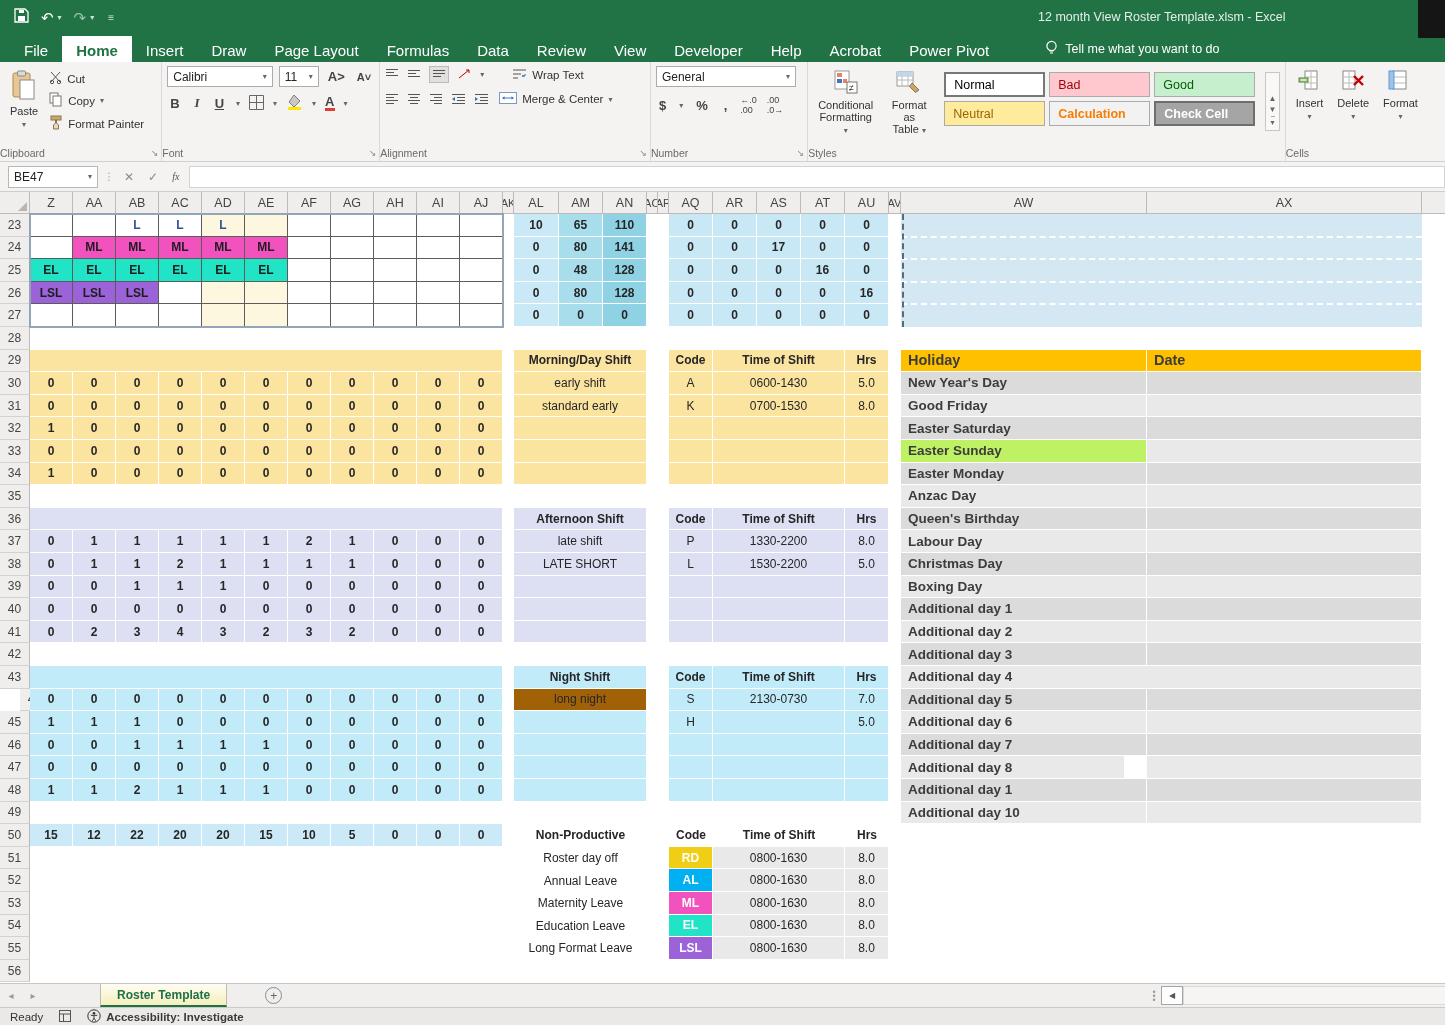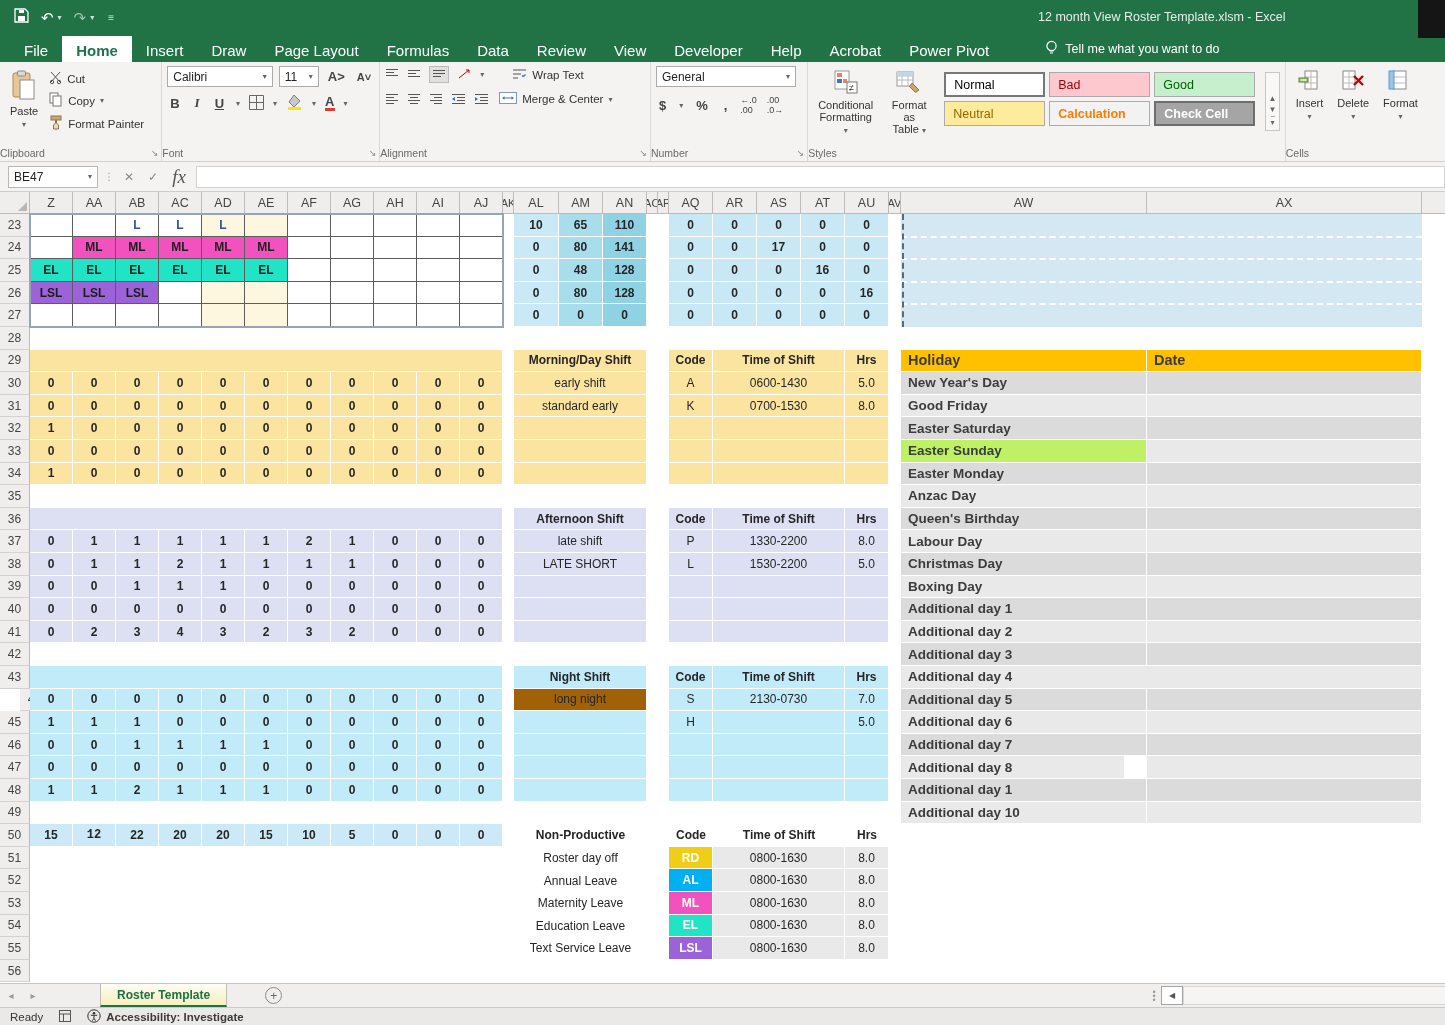--- a/index.html
+++ b/index.html
@@ -37,21 +37,21 @@
 .deci{font-size:9px;color:#444;letter-spacing:0}
 .stylecell{width:101px;height:25px;display:flex;align-items:center;padding-left:8px;font-size:12.5px;border:1px solid #ABABAB;background:#fff}
 .stylegrid{display:grid;grid-template-columns:repeat(3,101px);grid-auto-rows:25px;gap:4px;padding:6px 2px 0 4px}
 .stylestrip{width:16px;margin:6px 0 14px 4px;border:1px solid #C8C6C4;background:#F9F8F7;display:flex;flex-direction:column;align-items:center;justify-content:flex-end;font-size:8px;color:#666;gap:2px;padding-bottom:3px}
 
 
 .fbar{height:30px;background:#F4F3F1;border-bottom:1px solid #CFCDCB;display:flex;align-items:center;padding:3px 0 3px 8px;gap:6px}
 .namebox{width:90px;height:22px;background:#fff;border:1px solid #B9B7B5;display:flex;align-items:center;justify-content:space-between;padding:0 5px;font-size:12px;color:#222}
 .fdots{color:#9a9a9a;font-size:10px}
 .fbtn{color:#8a8a8a;font-size:12px;padding:0 4px}
-.fx{font-style:italic;font-family:"Liberation Serif",serif;color:#555;font-size:19px;padding:0 4px}
+.fx{font-style:italic;font-family:"Liberation Serif",serif;color:#555;font-size:10px;padding:0 4px}
 .finput{flex:1;height:22px;background:#fff;border:1px solid #D5D3D1;margin-right:0}
 
 
 .sheet{position:relative;width:1445px;height:791px;background:#fff;overflow:hidden}
 .c{position:absolute;display:flex;align-items:center;justify-content:center;font-size:12px;color:#262626;overflow:hidden}
 .b{font-weight:bold}
 .wb{border-right:1px solid #fff;border-bottom:1px solid #fff}
 .dk{border-right:1px solid #5c5c5c;border-bottom:1px solid #5c5c5c}
 .hatch{background-image:repeating-linear-gradient(45deg,rgba(238,213,120,.75) 0 2px,rgba(255,255,255,0) 2px 5px)}
 .colhdr{position:absolute;top:0;height:22px;background:#EFEEED;border-right:1px solid #BDBBB9;border-bottom:1px solid #BDBBB9;display:flex;align-items:center;justify-content:center;font-size:12.5px;color:#444;overflow:hidden}
@@ -751,36 +751,36 @@
       <div class="c wb" style="left: 669px; top: 541.8px; width: 44px; height: 22.6px; background: rgb(194, 235, 250);"></div>
       <div class="c wb" style="left: 713px; top: 541.8px; width: 132px; height: 22.6px; background: rgb(194, 235, 250);"></div>
       <div class="c wb" style="left: 845px; top: 541.8px; width: 44px; height: 22.6px; background: rgb(194, 235, 250);"></div>
       <div class="c wb" style="left: 669px; top: 564.4px; width: 44px; height: 22.6px; background: rgb(194, 235, 250);"></div>
       <div class="c wb" style="left: 713px; top: 564.4px; width: 132px; height: 22.6px; background: rgb(194, 235, 250);"></div>
       <div class="c wb" style="left: 845px; top: 564.4px; width: 44px; height: 22.6px; background: rgb(194, 235, 250);"></div>
       <div class="c wb" style="left: 669px; top: 587px; width: 44px; height: 22.6px; background: rgb(194, 235, 250);"></div>
       <div class="c wb" style="left: 713px; top: 587px; width: 132px; height: 22.6px; background: rgb(194, 235, 250);"></div>
       <div class="c wb" style="left: 845px; top: 587px; width: 44px; height: 22.6px; background: rgb(194, 235, 250);"></div>
       <div class="c b wb" style="left: 30px; top: 632.2px; width: 43px; height: 22.6px; background: rgb(203, 233, 246);">15</div>
-      <div class="c b wb" style="left: 73px; top: 632.2px; width: 43px; height: 22.6px; background: rgb(203, 233, 246); font-family: Liberation Mono, monospace;">12</div>
+      <div class="c b wb" style="left: 73px; top: 632.2px; width: 43px; height: 22.6px; background: rgb(203, 233, 246);">12</div>
       <div class="c b wb" style="left: 116px; top: 632.2px; width: 43px; height: 22.6px; background: rgb(203, 233, 246);">22</div>
       <div class="c b wb" style="left: 159px; top: 632.2px; width: 43px; height: 22.6px; background: rgb(203, 233, 246);">20</div>
       <div class="c b wb" style="left: 202px; top: 632.2px; width: 43px; height: 22.6px; background: rgb(203, 233, 246);">20</div>
       <div class="c b wb" style="left: 245px; top: 632.2px; width: 43px; height: 22.6px; background: rgb(203, 233, 246);">15</div>
       <div class="c b wb" style="left: 288px; top: 632.2px; width: 43px; height: 22.6px; background: rgb(203, 233, 246);">10</div>
       <div class="c b wb" style="left: 331px; top: 632.2px; width: 43px; height: 22.6px; background: rgb(203, 233, 246);">5</div>
       <div class="c b wb" style="left: 374px; top: 632.2px; width: 43px; height: 22.6px; background: rgb(203, 233, 246);">0</div>
       <div class="c b wb" style="left: 417px; top: 632.2px; width: 43px; height: 22.6px; background: rgb(203, 233, 246);">0</div>
       <div class="c b wb" style="left: 460px; top: 632.2px; width: 43px; height: 22.6px; background: rgb(203, 233, 246);">0</div>
       <div class="c b" style="left: 514px; top: 632.2px; width: 133px; height: 22.6px;">Non-Productive</div>
       <div class="c" style="left: 514px; top: 654.8px; width: 133px; height: 22.6px;">Roster day off</div>
       <div class="c" style="left: 514px; top: 677.4px; width: 133px; height: 22.6px;">Annual Leave</div>
       <div class="c" style="left: 514px; top: 700px; width: 133px; height: 22.6px;">Maternity Leave</div>
       <div class="c" style="left: 514px; top: 722.6px; width: 133px; height: 22.6px;">Education Leave</div>
-      <div class="c" style="left: 514px; top: 745.2px; width: 133px; height: 22.6px;">Text Service Leave</div>
+      <div class="c" style="left: 514px; top: 745.2px; width: 133px; height: 22.6px;">Long Format Leave</div>
       <div class="c b" style="left: 669px; top: 632.2px; width: 44px; height: 22.6px;">Code</div>
       <div class="c b" style="left: 713px; top: 632.2px; width: 132px; height: 22.6px;">Time of Shift</div>
       <div class="c b" style="left: 845px; top: 632.2px; width: 44px; height: 22.6px;">Hrs</div>
       <div class="c b wb" style="left: 669px; top: 654.8px; width: 44px; height: 22.6px; background: rgb(240, 206, 21); color: rgb(255, 255, 255);">RD</div>
       <div class="c wb" style="left: 713px; top: 654.8px; width: 132px; height: 22.6px; background: rgb(233, 233, 233);">0800-1630</div>
       <div class="c wb" style="left: 845px; top: 654.8px; width: 44px; height: 22.6px; background: rgb(233, 233, 233);">8.0</div>
       <div class="c b wb" style="left: 669px; top: 677.4px; width: 44px; height: 22.6px; background: rgb(0, 176, 240); color: rgb(255, 255, 255);">AL</div>
       <div class="c wb" style="left: 713px; top: 677.4px; width: 132px; height: 22.6px; background: rgb(233, 233, 233);">0800-1630</div>
       <div class="c wb" style="left: 845px; top: 677.4px; width: 44px; height: 22.6px; background: rgb(233, 233, 233);">8.0</div>
       <div class="c b wb" style="left: 669px; top: 700px; width: 44px; height: 22.6px; background: rgb(241, 82, 190); color: rgb(255, 255, 255);">ML</div>

